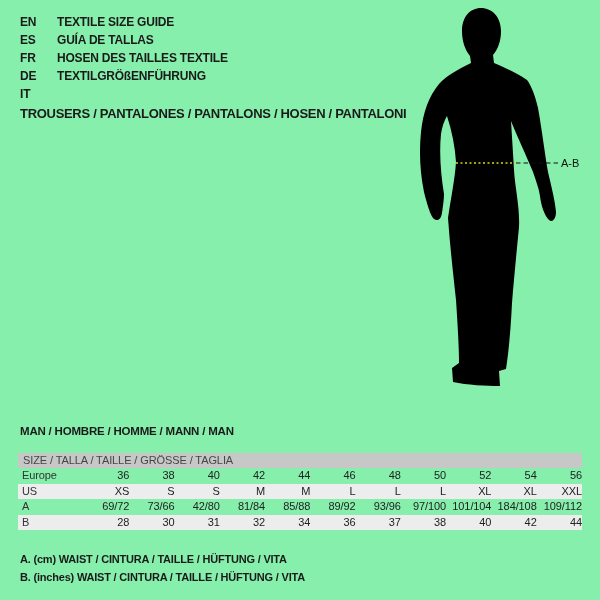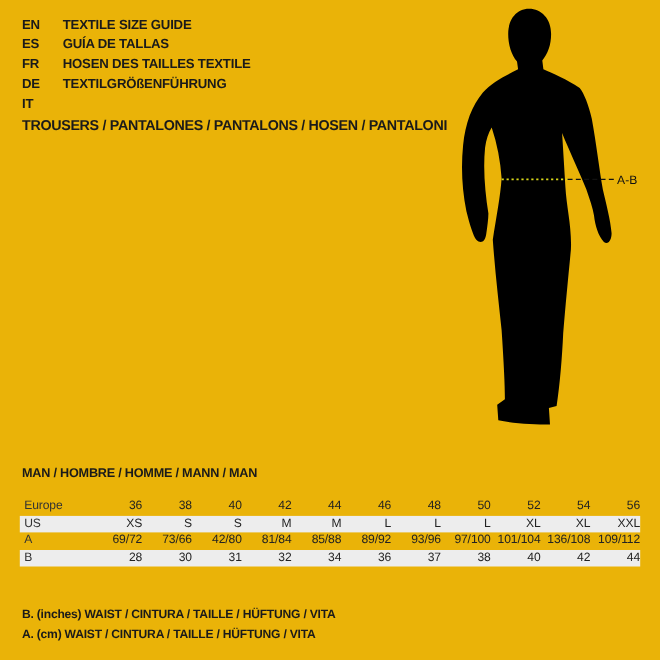--- a/index.html
+++ b/index.html
@@ -1,17 +1,17 @@
 <!DOCTYPE html>
 <html><head>
 <meta charset="utf-8">
 <style>
   html,body{margin:0;padding:0;background:#fff;}
   .page{
-    position:relative;width:600px;height:600px;background:#eab308;overflow:hidden;
+    position:relative;width:600px;height:600px;background:#86efac;overflow:hidden;
     font-family:"Liberation Sans","DejaVu Sans",sans-serif;color:#1a1a1a;
   }
   
   .lang-block{position:absolute;left:20px;top:13px;}
   .lang-row{display:flex;height:18px;align-items:center;font-weight:bold;font-size:12px;letter-spacing:-0.2px;}
   .lang-code{width:37px;flex:0 0 37px;}
   .lang-label{white-space:nowrap;text-align:right;}
   
   .category-heading{position:absolute;left:20px;top:106px;font-weight:bold;font-size:13px;letter-spacing:-0.3px;white-space:nowrap;}
   
@@ -100,20 +100,21 @@
         Z"></path>
       <line x1="456" y1="163" x2="516" y2="163" stroke="#d8d818" stroke-width="1.6" stroke-dasharray="2 2.5"></line>
       <line x1="516" y1="163" x2="558" y2="163" stroke="#111111" stroke-width="1.2" stroke-dasharray="4.5 3"></line>
       <text x="561" y="167" font-size="11" fill="#111111" font-family="Liberation Sans, DejaVu Sans, sans-serif">A-B</text>
     </svg>
   </div>
 
   <div class="gender-heading">MAN / HOMBRE / HOMME / MANN / MAN</div>
 
   <div class="size-table">
+    <div class="thead">SIZE / TALLA / TAILLE / GRÖSSE / TAGLIA</div>
     <div>
         <div class="trow">
           <div class="tlabel">Europe</div>
           <div class="tcell">36</div>
           <div class="tcell">38</div>
           <div class="tcell">40</div>
           <div class="tcell">42</div>
           <div class="tcell">44</div>
           <div class="tcell">46</div>
           <div class="tcell">48</div>
@@ -140,38 +141,38 @@
           <div class="tlabel">A</div>
           <div class="tcell">69/72</div>
           <div class="tcell">73/66</div>
           <div class="tcell">42/80</div>
           <div class="tcell">81/84</div>
           <div class="tcell">85/88</div>
           <div class="tcell">89/92</div>
           <div class="tcell">93/96</div>
           <div class="tcell">97/100</div>
           <div class="tcell">101/104</div>
-          <div class="tcell">136/108</div>
+          <div class="tcell">184/108</div>
           <div class="tcell">109/112</div>
         </div>
         <div class="trow">
           <div class="tlabel">B</div>
           <div class="tcell">28</div>
           <div class="tcell">30</div>
           <div class="tcell">31</div>
           <div class="tcell">32</div>
           <div class="tcell">34</div>
           <div class="tcell">36</div>
           <div class="tcell">37</div>
           <div class="tcell">38</div>
           <div class="tcell">40</div>
           <div class="tcell">42</div>
           <div class="tcell">44</div>
         </div>
       </div>
   </div>
 
   <div class="notes">
+      <div class="note-line">A. (cm) WAIST / CINTURA / TAILLE / HÜFTUNG / VITA</div>
       <div class="note-line">B. (inches) WAIST / CINTURA / TAILLE / HÜFTUNG / VITA</div>
-      <div class="note-line">A. (cm) WAIST / CINTURA / TAILLE / HÜFTUNG / VITA</div>
     </div>
 
 </div>
 
 </body></html>

